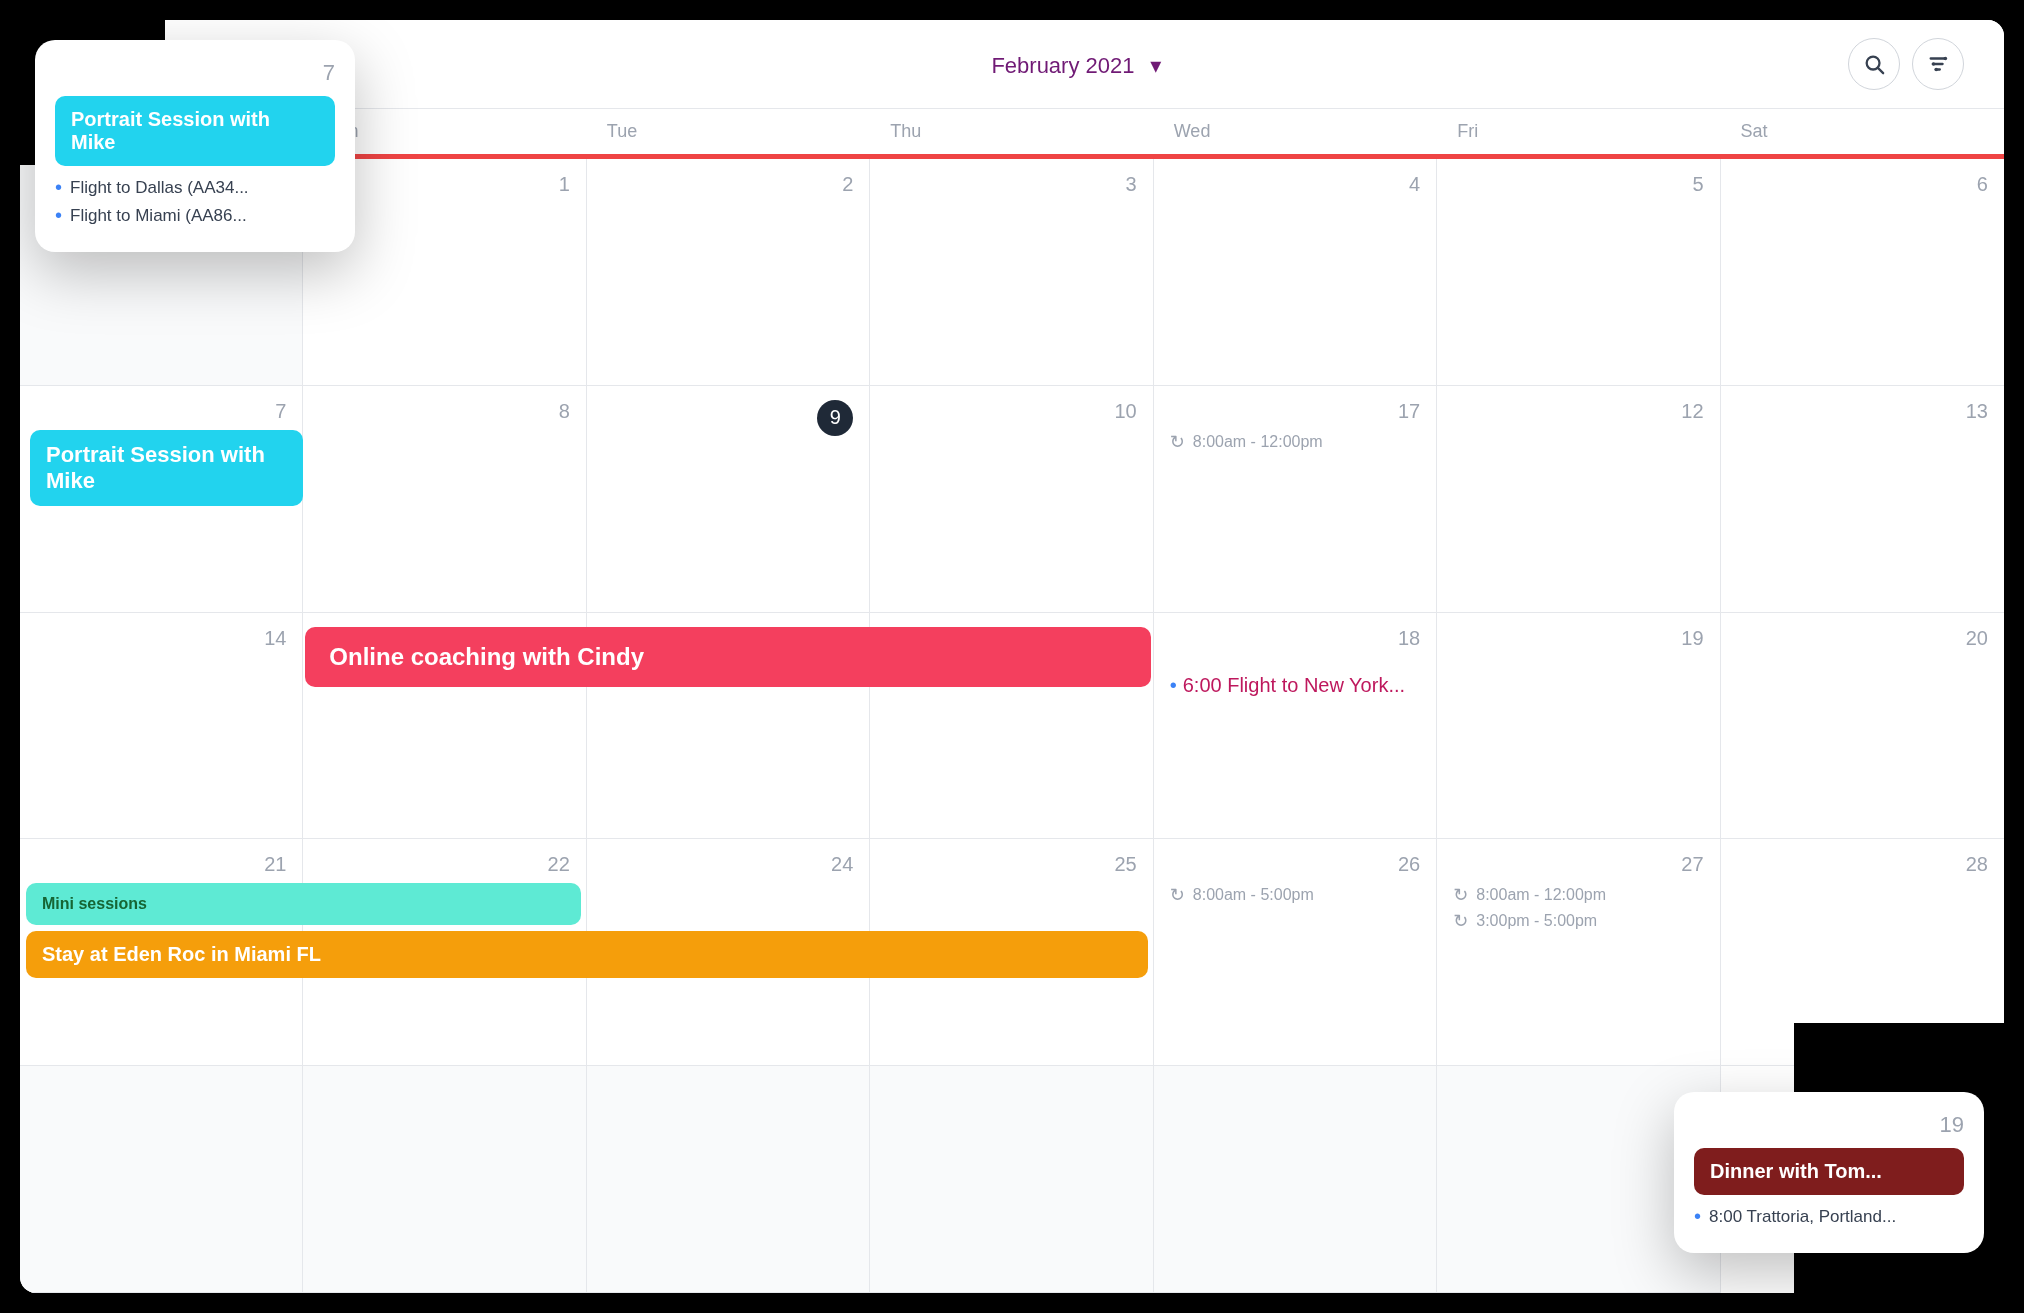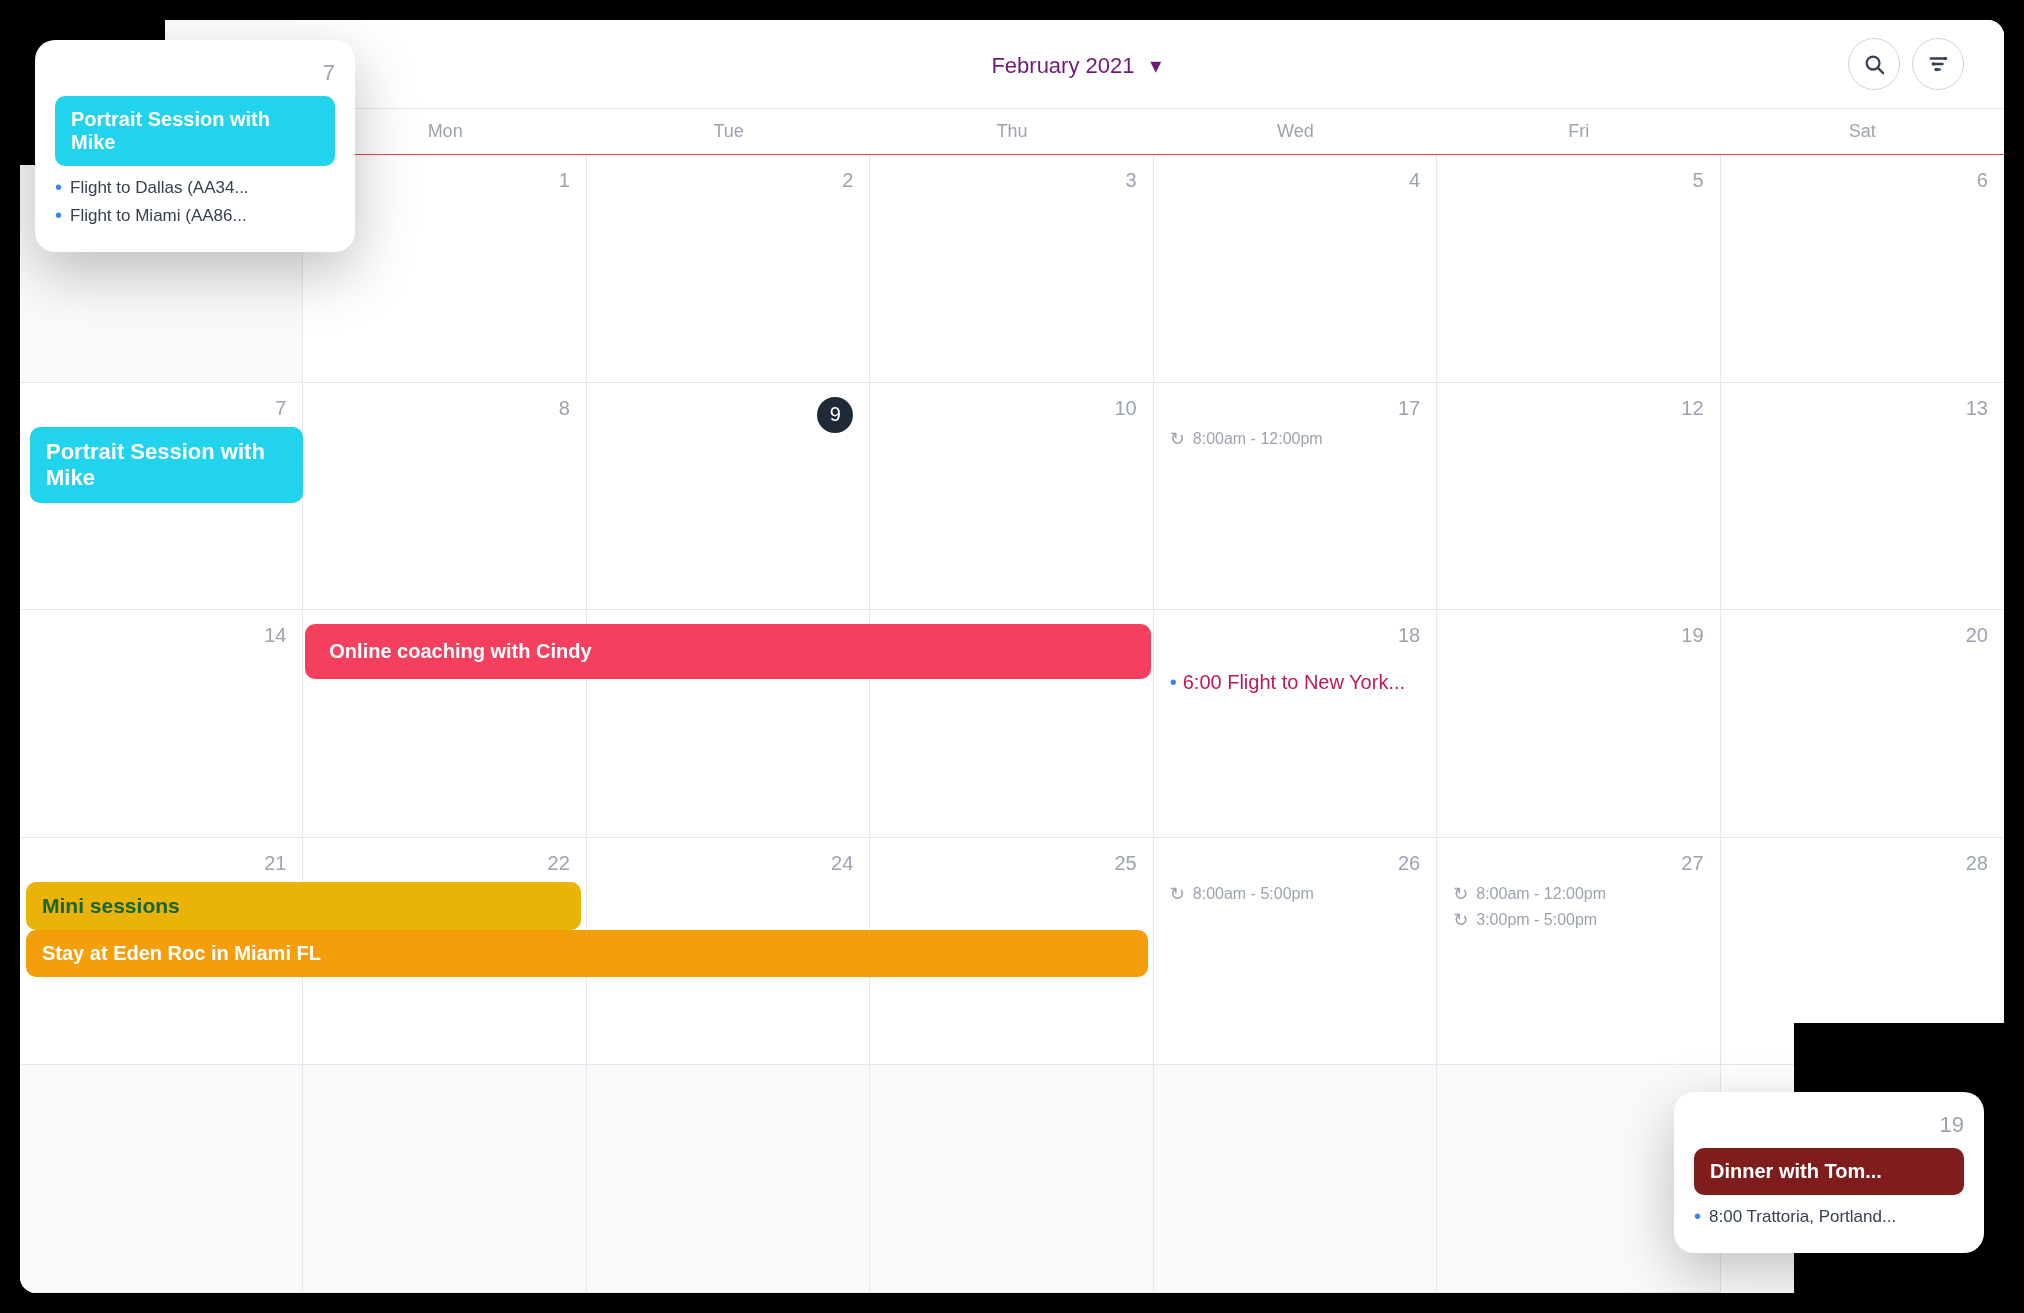--- a/index.html
+++ b/index.html
@@ -71,22 +71,21 @@
       justify-content: center;
       cursor: pointer;
       font-size: 22px;
       color: #374151;
     }
 
     
     .day-headers {
       display: grid;
       grid-template-columns: repeat(7, 1fr);
-      border-bottom: 1px solid #ef4444;
-      text-align: center;
+      border-bottom: 5px solid #ef4444;
     }
 
     .day-header {
       padding: 12px 20px;
       font-size: 18px;
       color: #9ca3af;
       font-weight: 400;
     }
 
     .cal-cell {
@@ -198,33 +197,33 @@
       font-size: 20px;
       color: #3b82f6;
     }
 
     
     .coaching-event {
       position: absolute;
       background: #f43f5e;
       border-radius: 10px;
       padding: 16px 24px;
-      font-size: 20px;
+      font-size: 24px;
       font-weight: 700;
       color: #fff;
       z-index: 20;
       cursor: pointer;
     }
 
     .mini-sessions-event {
       position: absolute;
-      background: #eab308;
+      background: #5eead4;
       border-radius: 10px;
       padding: 12px 16px;
-      font-size: 21px;
+      font-size: 16px;
       font-weight: 700;
       color: #166534;
       z-index: 20;
       cursor: pointer;
     }
 
     .eden-roc-event {
       position: absolute;
       background: #f59e0b;
       border-radius: 10px;

